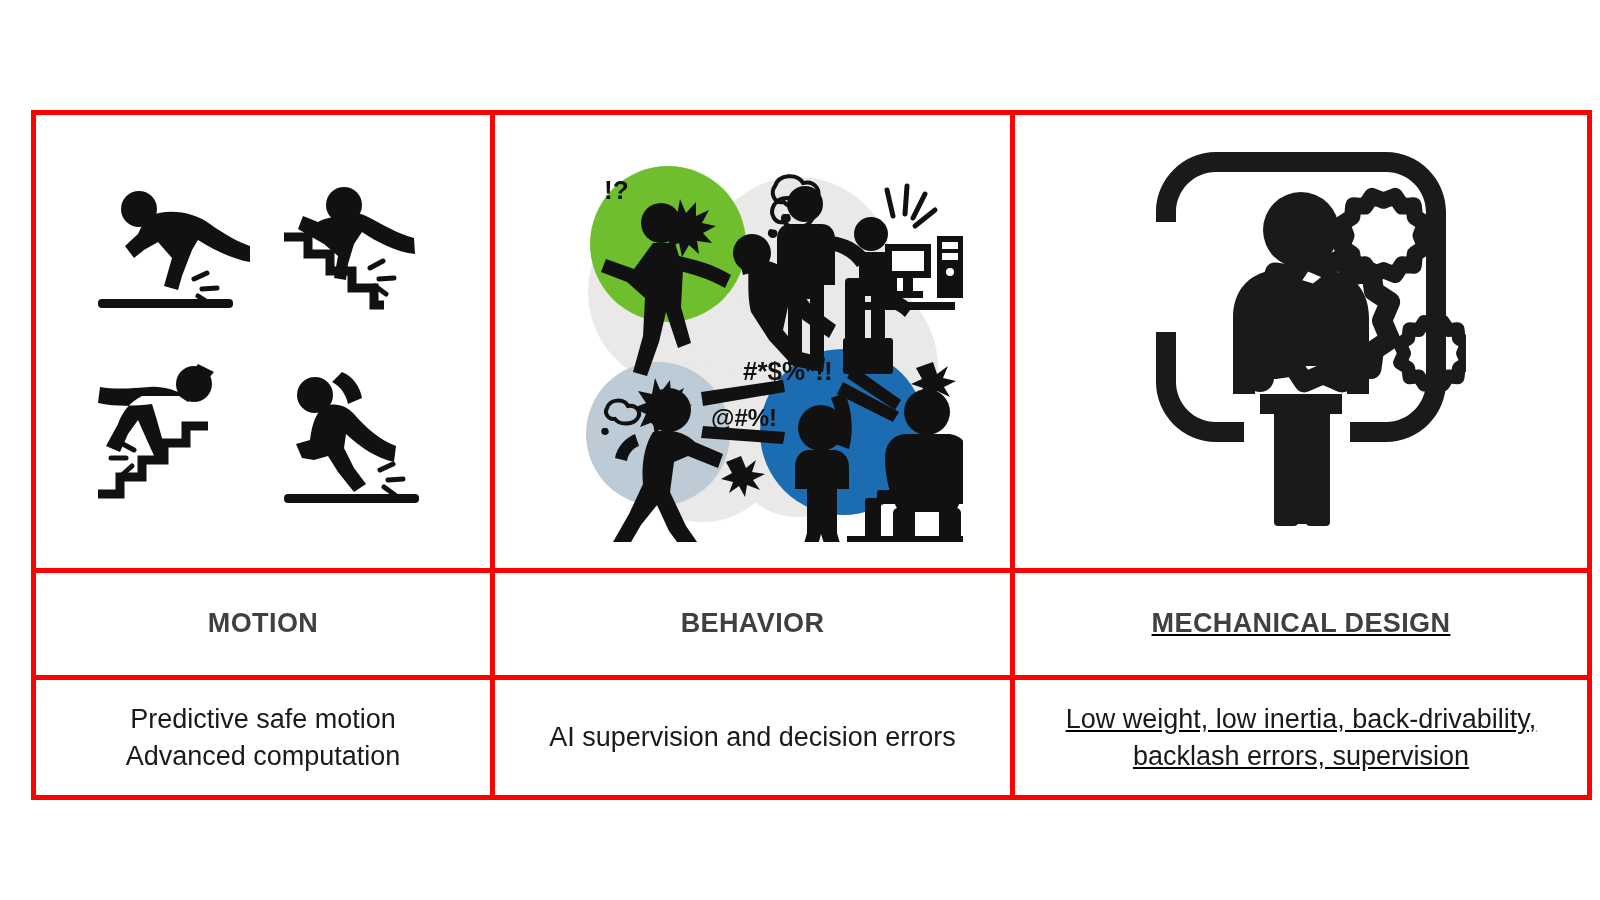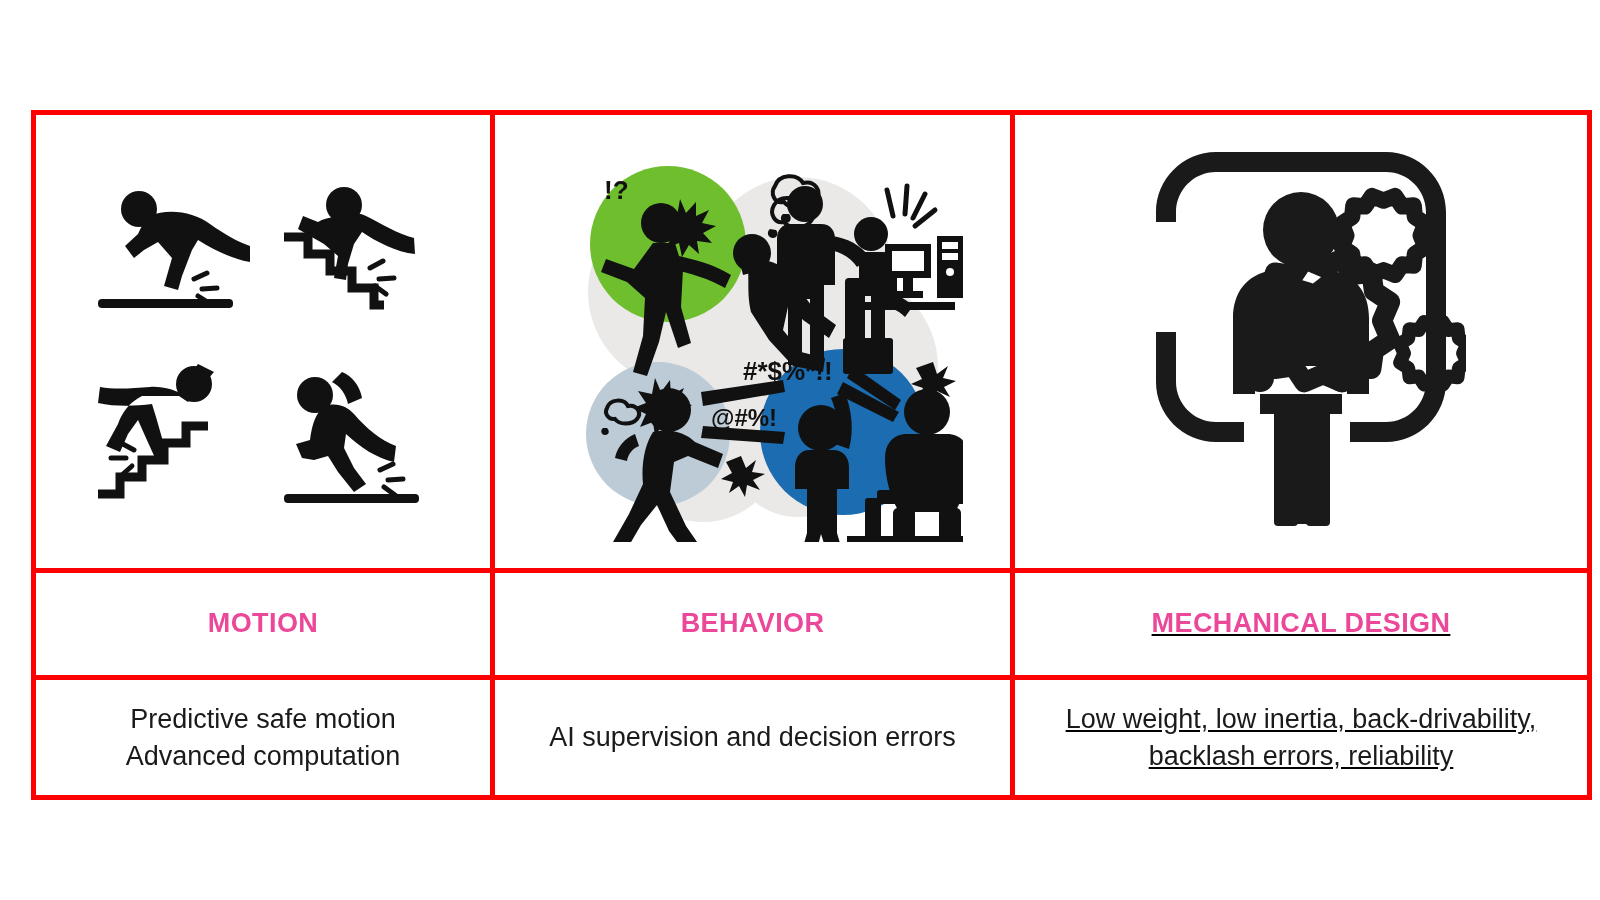--- a/index.html
+++ b/index.html
@@ -51,21 +51,21 @@
     height: 100%;
     display: flex;
     align-items: center;
     justify-content: center;
   }
 
   .title-text {
     font-size: 27px;
     font-weight: bold;
     letter-spacing: 0.4px;
-    color: #ec4899;
+    color: #404040;
     line-height: 1.1;
   }
   .desc-text {
     font-size: 27px;
     font-weight: normal;
     color: #1a1a1a;
     line-height: 1.35;
     padding: 0 26px;
     white-space: pre-line;
   }
@@ -277,19 +277,19 @@
 
     <tr class="row-desc">
       <td class="col-1">
         <div class="desc-text">Predictive safe motion
 Advanced computation</div>
       </td>
       <td class="col-2">
         <div class="desc-text">AI supervision and decision errors</div>
       </td>
       <td class="col-3">
-        <div class="desc-text">Low weight, low inertia, back-drivability, backlash errors, reliability</div>
+        <div class="desc-text">Low weight, low inertia, back-drivability, backlash errors, supervision</div>
       </td>
     </tr>
 
   </tbody>
     </table>
 </div>
 
 </body></html>

